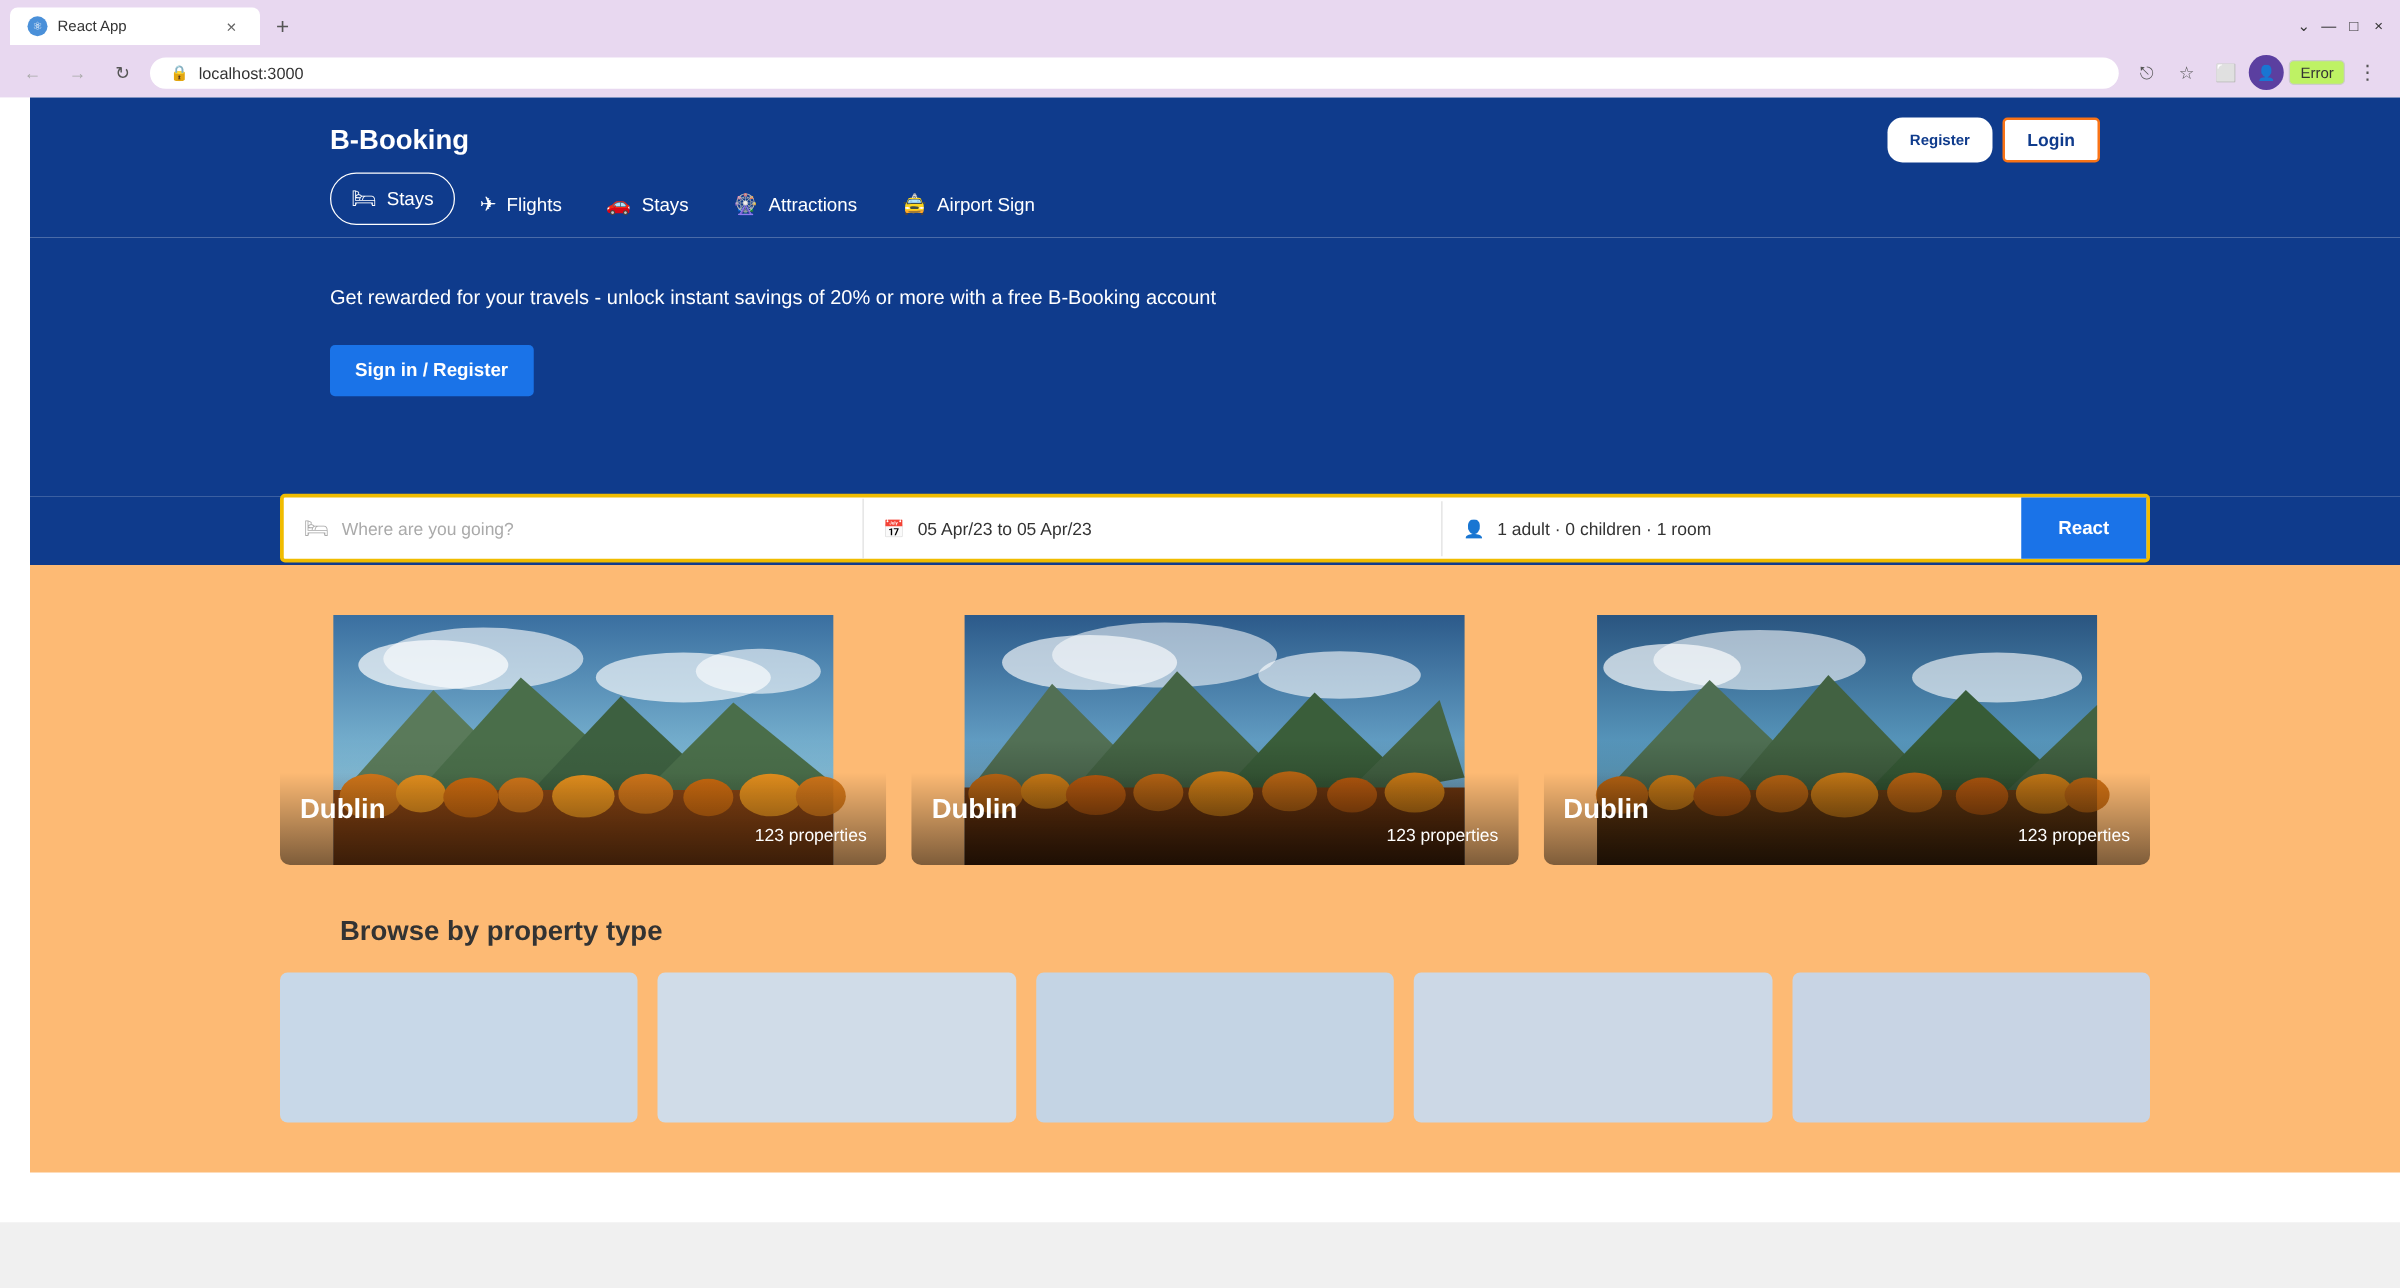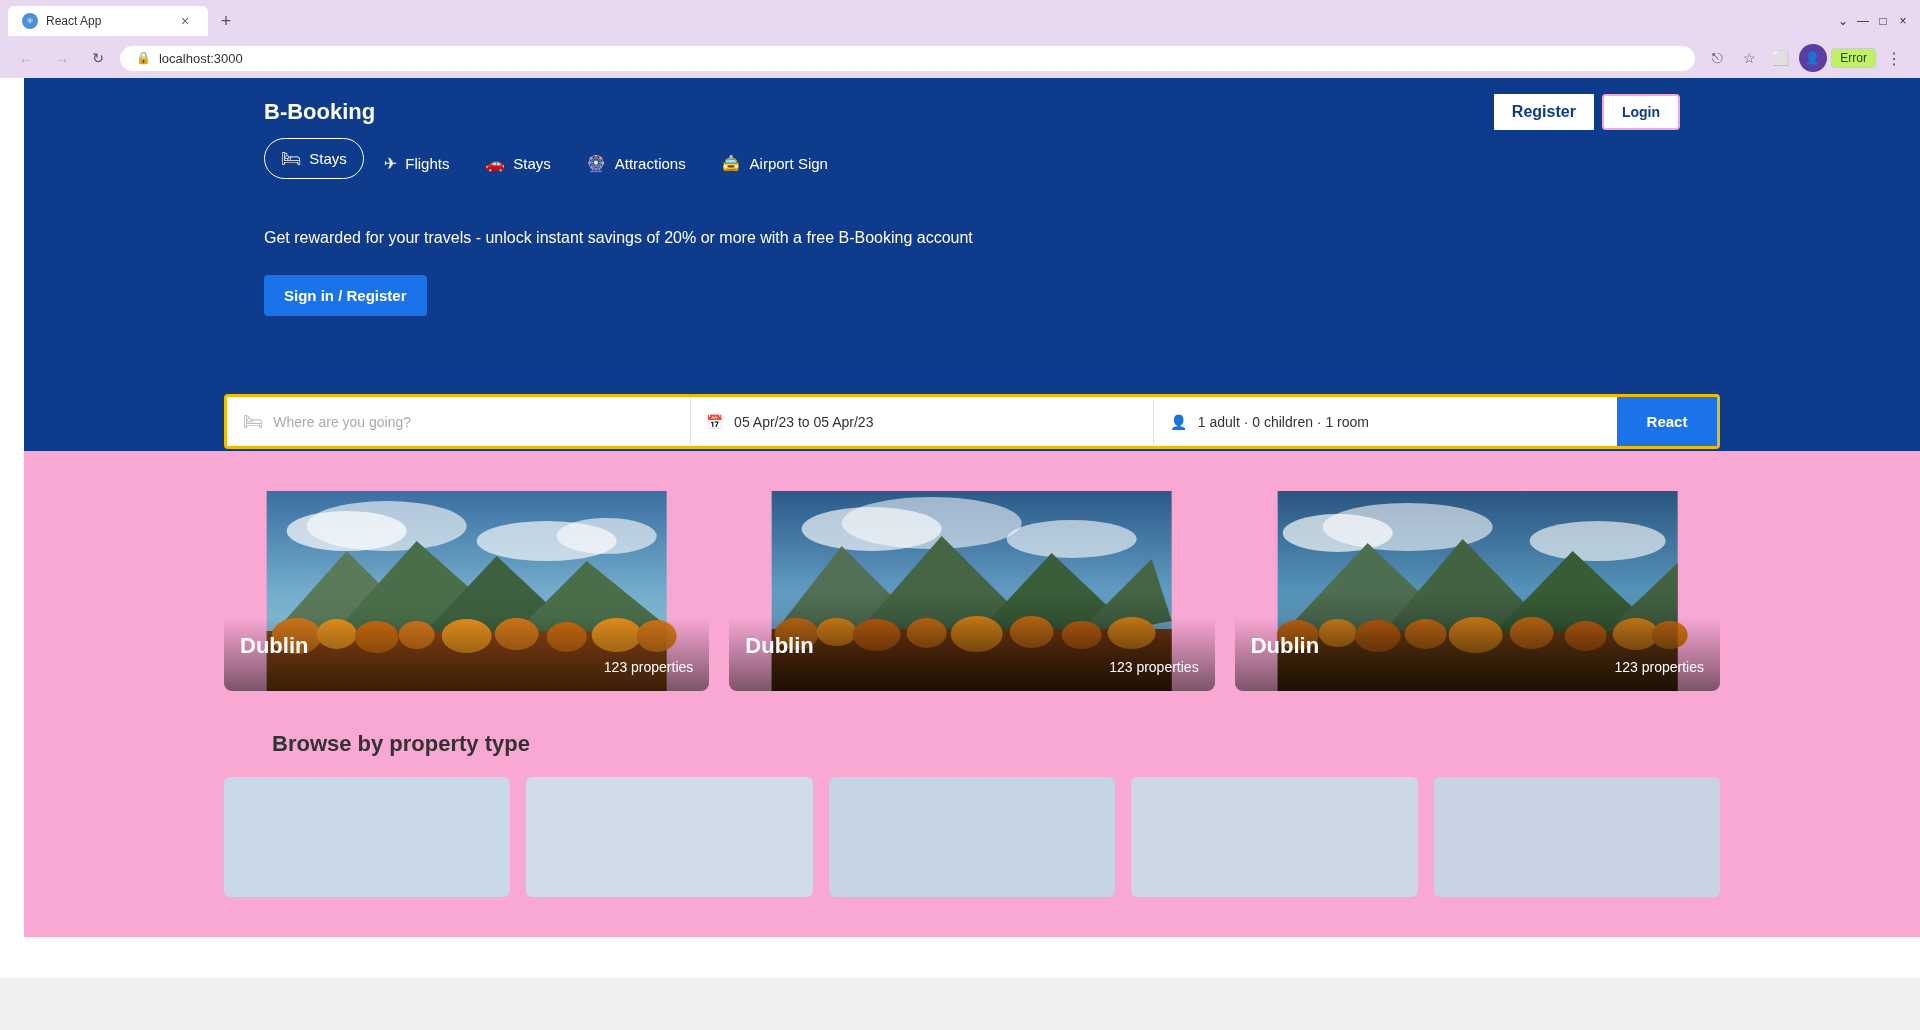--- a/index.html
+++ b/index.html
@@ -129,29 +129,29 @@
       cursor: pointer;
     }
     .header-buttons {
       display: flex; gap: 8px;
     }
     .btn-register {
       background: white;
       color: #0f3b8c;
       border: none;
       padding: 8px 18px;
-      font-size: 16px;
+      font-size: 12px;
       font-weight: 600;
-      border-radius: 1px;
+      border-radius: 12px;
       cursor: pointer;
     }
     .btn-login {
       background: white;
       color: #0f3b8c;
-      border: 2px solid #f9a8d4;
+      border: 2px solid #f97316;
       padding: 8px 18px;
       font-size: 14px;
       font-weight: 600;
       border-radius: 4px;
       cursor: pointer;
     }
     .nav-items {
       display: flex;
       gap: 4px;
       padding-bottom: 0;
@@ -257,21 +257,21 @@
       padding: 16px 24px;
       font-size: 15px;
       font-weight: 600;
       cursor: pointer;
       white-space: nowrap;
       min-width: 100px;
     }
 
     
     .content-area {
-      background: #f9a8d4;
+      background: #fdba74;
       padding: 40px 200px;
     }
 
     
     .property-cards {
       display: flex;
       gap: 20px;
       margin-bottom: 40px;
     }
     .property-card {

